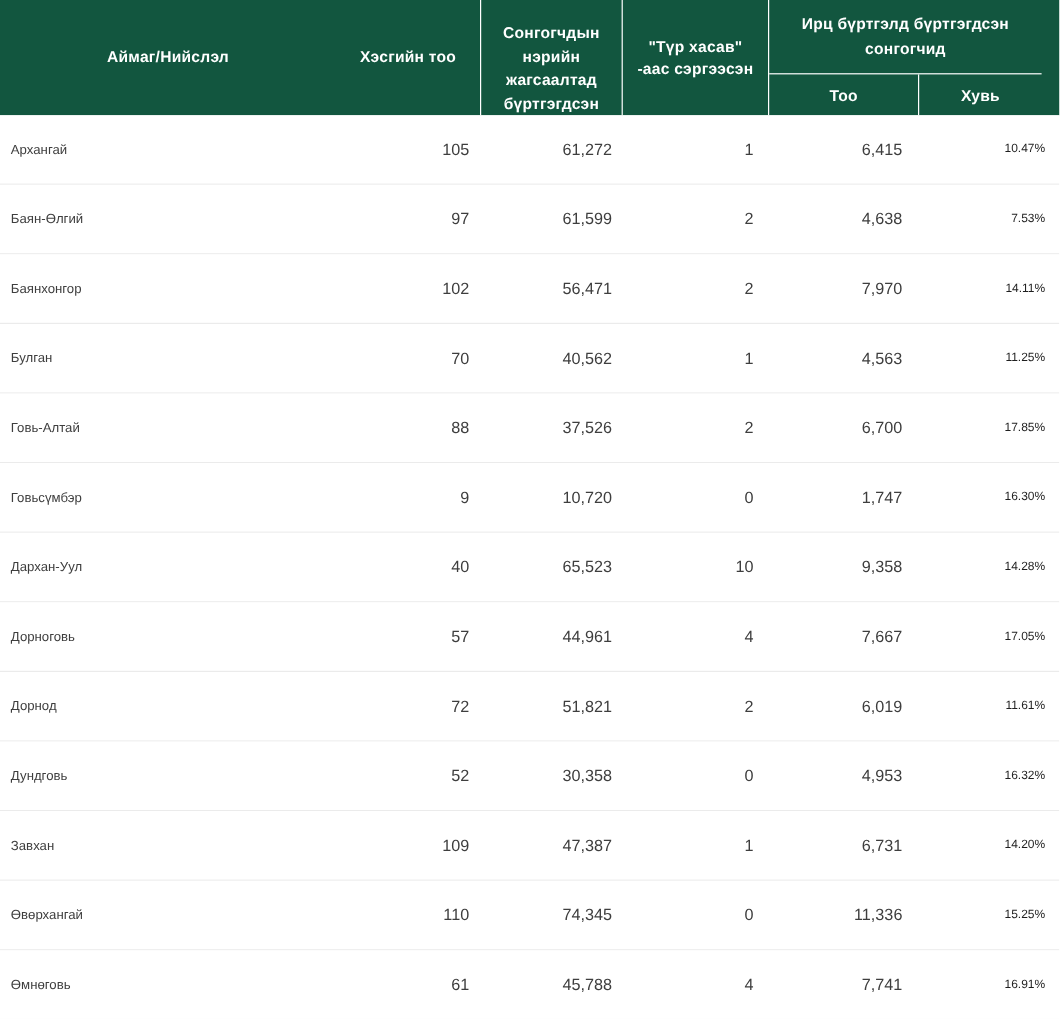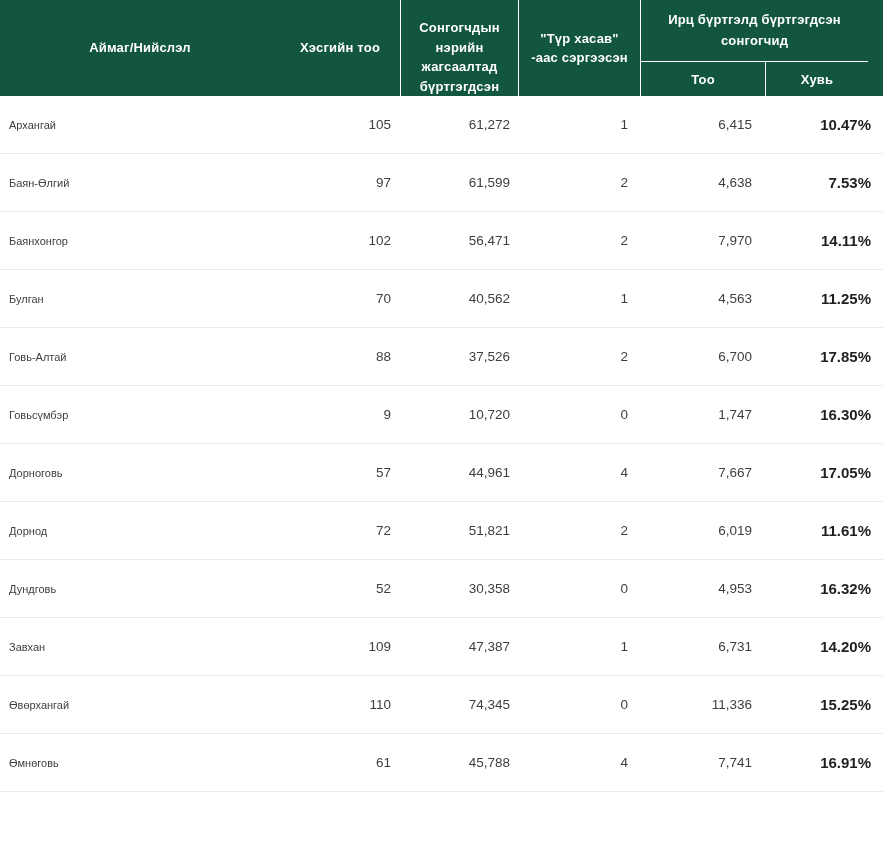--- a/index.html
+++ b/index.html
@@ -49,21 +49,21 @@
     background:#fff;
   }
   .td{font-size:13.5px;}
   .td-region{width:280px;padding-left:9px;font-size:11px;text-align:left;}
   .td-sections{width:120px;text-align:right;padding-right:9px;}
   .td-registered{width:118px;text-align:right;padding-right:8px;}
   .td-restored{width:122px;text-align:right;padding-right:12px;}
   .td-count{width:125px;text-align:right;padding-right:13px;}
   .td-percent{
     width:118px;text-align:right;padding-right:12px;
-    font-weight:700;font-size:15px;color:var(--percent-text);
+    font-weight:400;font-size:10px;color:var(--percent-text);
   }
 </style>
 </head>
 <body>
 
 <div class="table">
 
   <div class="thead">
     <div class="th th-region">
       <span>Аймаг/Нийслэл</span>
@@ -130,20 +130,28 @@
       </div>
       <div class="tr">
         <div class="td td-region">Говьсүмбэр</div>
         <div class="td td-sections">9</div>
         <div class="td td-registered">10,720</div>
         <div class="td td-restored">0</div>
         <div class="td td-count">1,747</div>
         <div class="td td-percent">16.30%</div>
       </div>
       <div class="tr">
+        <div class="td td-region">Дархан-Уул</div>
+        <div class="td td-sections">40</div>
+        <div class="td td-registered">65,523</div>
+        <div class="td td-restored">10</div>
+        <div class="td td-count">9,358</div>
+        <div class="td td-percent">14.28%</div>
+      </div>
+      <div class="tr">
         <div class="td td-region">Дорноговь</div>
         <div class="td td-sections">57</div>
         <div class="td td-registered">44,961</div>
         <div class="td td-restored">4</div>
         <div class="td td-count">7,667</div>
         <div class="td td-percent">17.05%</div>
       </div>
       <div class="tr">
         <div class="td td-region">Дорнод</div>
         <div class="td td-sections">72</div>

